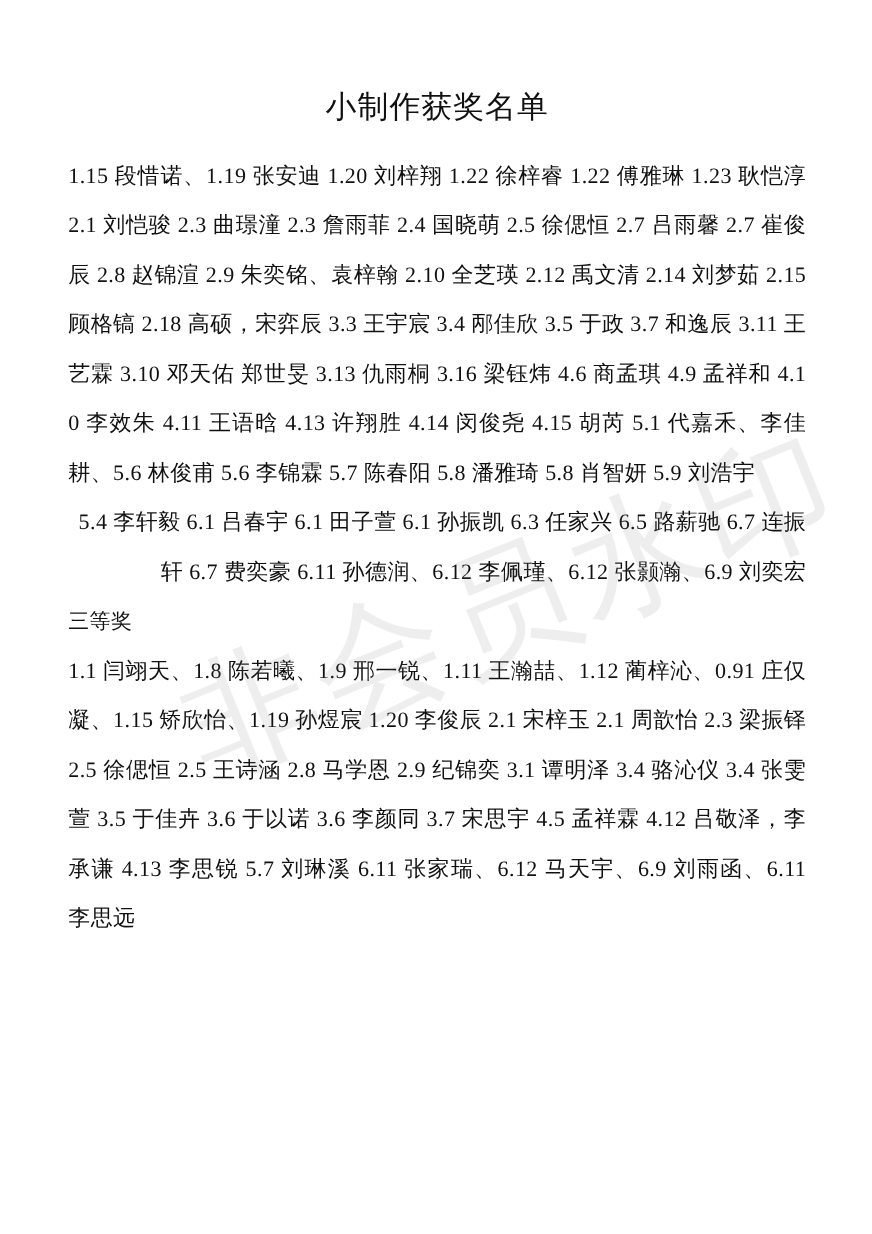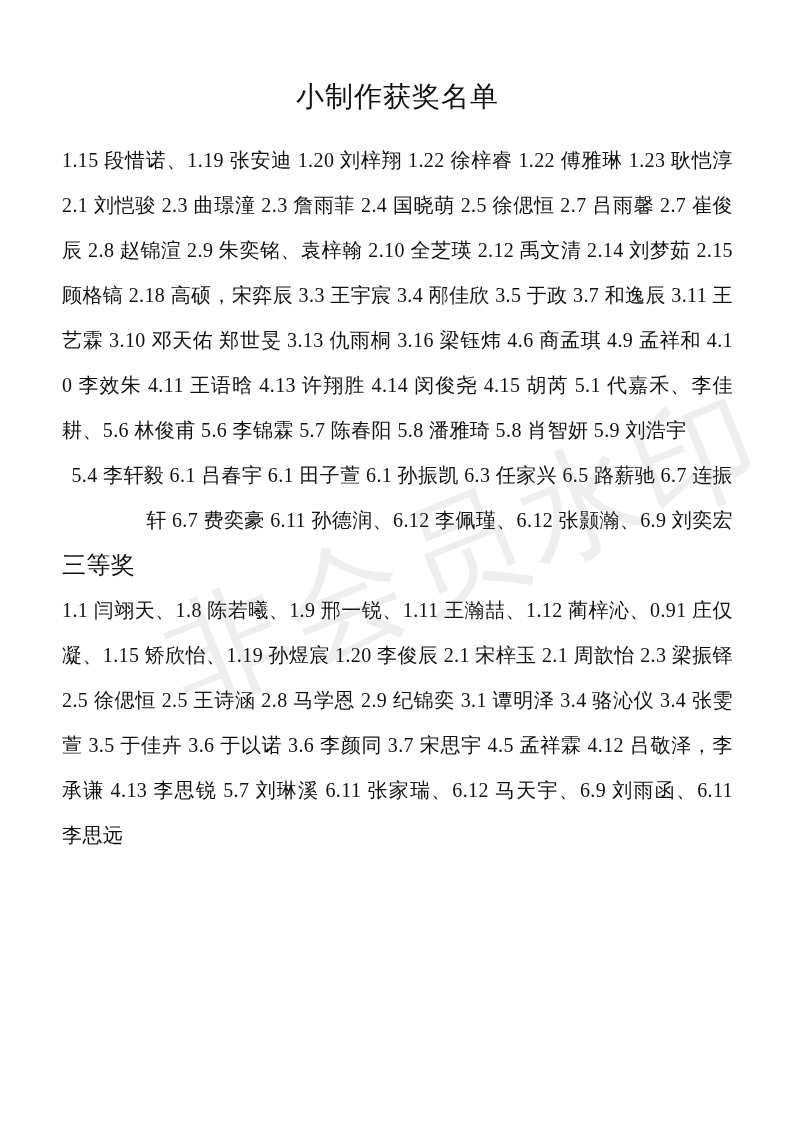--- a/index.html
+++ b/index.html
@@ -35,21 +35,21 @@
     line-height: 45px;
     text-align: justify;
     text-justify: inter-character;
     letter-spacing: 0.4px;
     word-break: break-all;
   }
   .body-block.tail {
     text-align: right;
   }
   .section-label {
-    font-size: 24px;
+    font-size: 19px;
     line-height: 45px;
     letter-spacing: 0.4px;
   }
   .watermark {
     position: absolute;
     left: 0;
     top: 0;
     width: 793px;
     height: 1122px;
     pointer-events: none;

